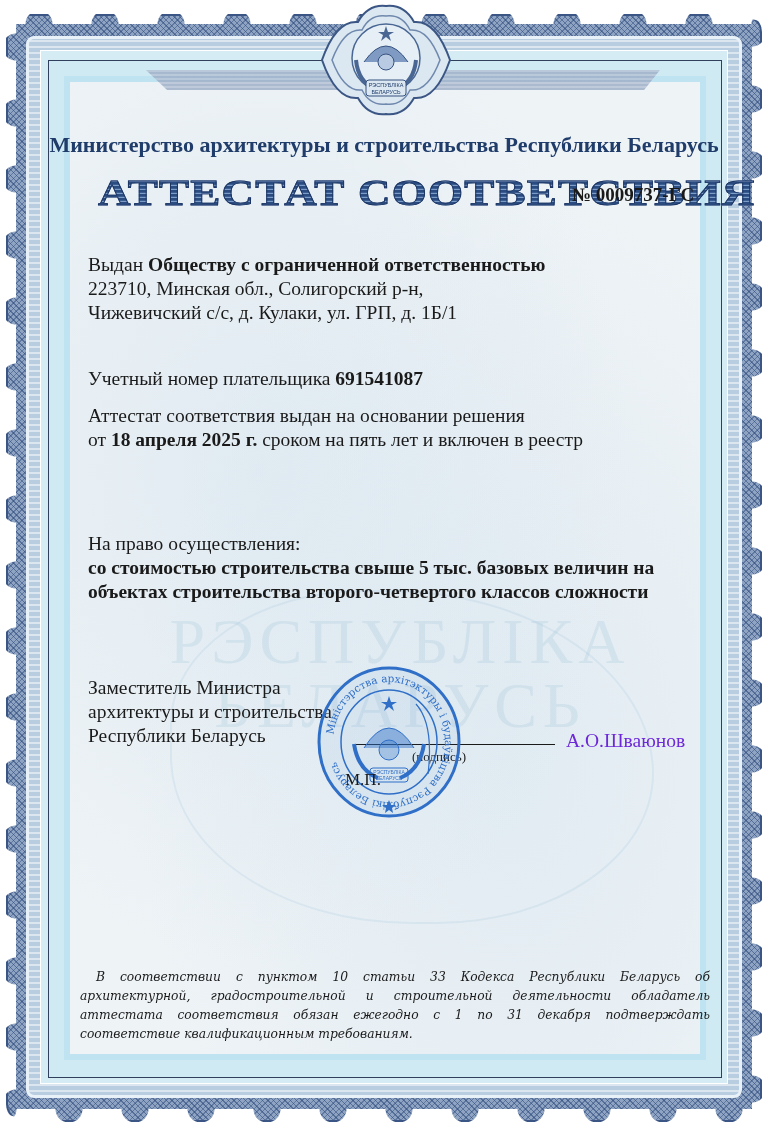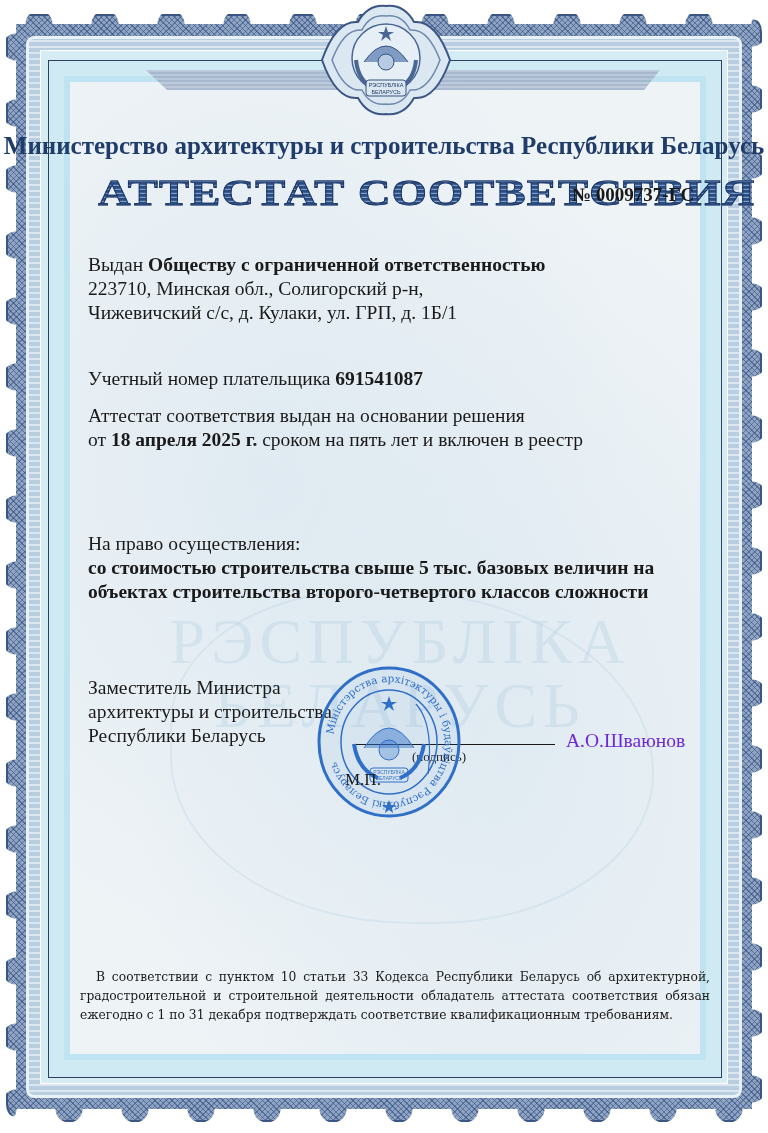--- a/index.html
+++ b/index.html
@@ -87,21 +87,21 @@
     }
     .watermark-map {
       position: absolute; left: 170px; top: 590px; width: 480px; height: 330px;
       border: 2px solid rgba(150,190,215,0.18);
       border-radius: 40% 55% 45% 50%;
     }
 
     .ministry {
       position: absolute; left: 0; top: 132px; width: 768px;
       text-align: center;
-      font-weight: bold; font-size: 25px;
+      font-weight: bold; font-size: 22px;
       color: #1f3c6a;
     }
     .title-row {
       position: absolute; left: 98px; top: 172px; width: 620px; height: 44px;
       display: flex; 
     }
     .title {
       font-family: "Liberation Serif", serif;
       font-weight: bold; font-size: 36px;
       letter-spacing: 1px;
@@ -152,21 +152,21 @@
       font-size: 17px; color: #1a1a1a;
     }
     .stamp {
       position: absolute; left: 316px; top: 664px; width: 146px; height: 156px;
     }
     .stamp svg { width: 100%; height: 100%; }
 
     .footnote {
       position: absolute; left: 80px; top: 968px; width: 630px;
       font-family: "DejaVu Serif", serif;
-      font-size: 12.3px; line-height: 19px;
+      font-style: italic; font-size: 12.3px; line-height: 19px;
       color: #1a1a1a;
       text-align: justify;
       text-indent: 16px;
     }
   </style>
 </head>
 <body>
 
 <div class="cert">
   <div class="outer-border"></div>

